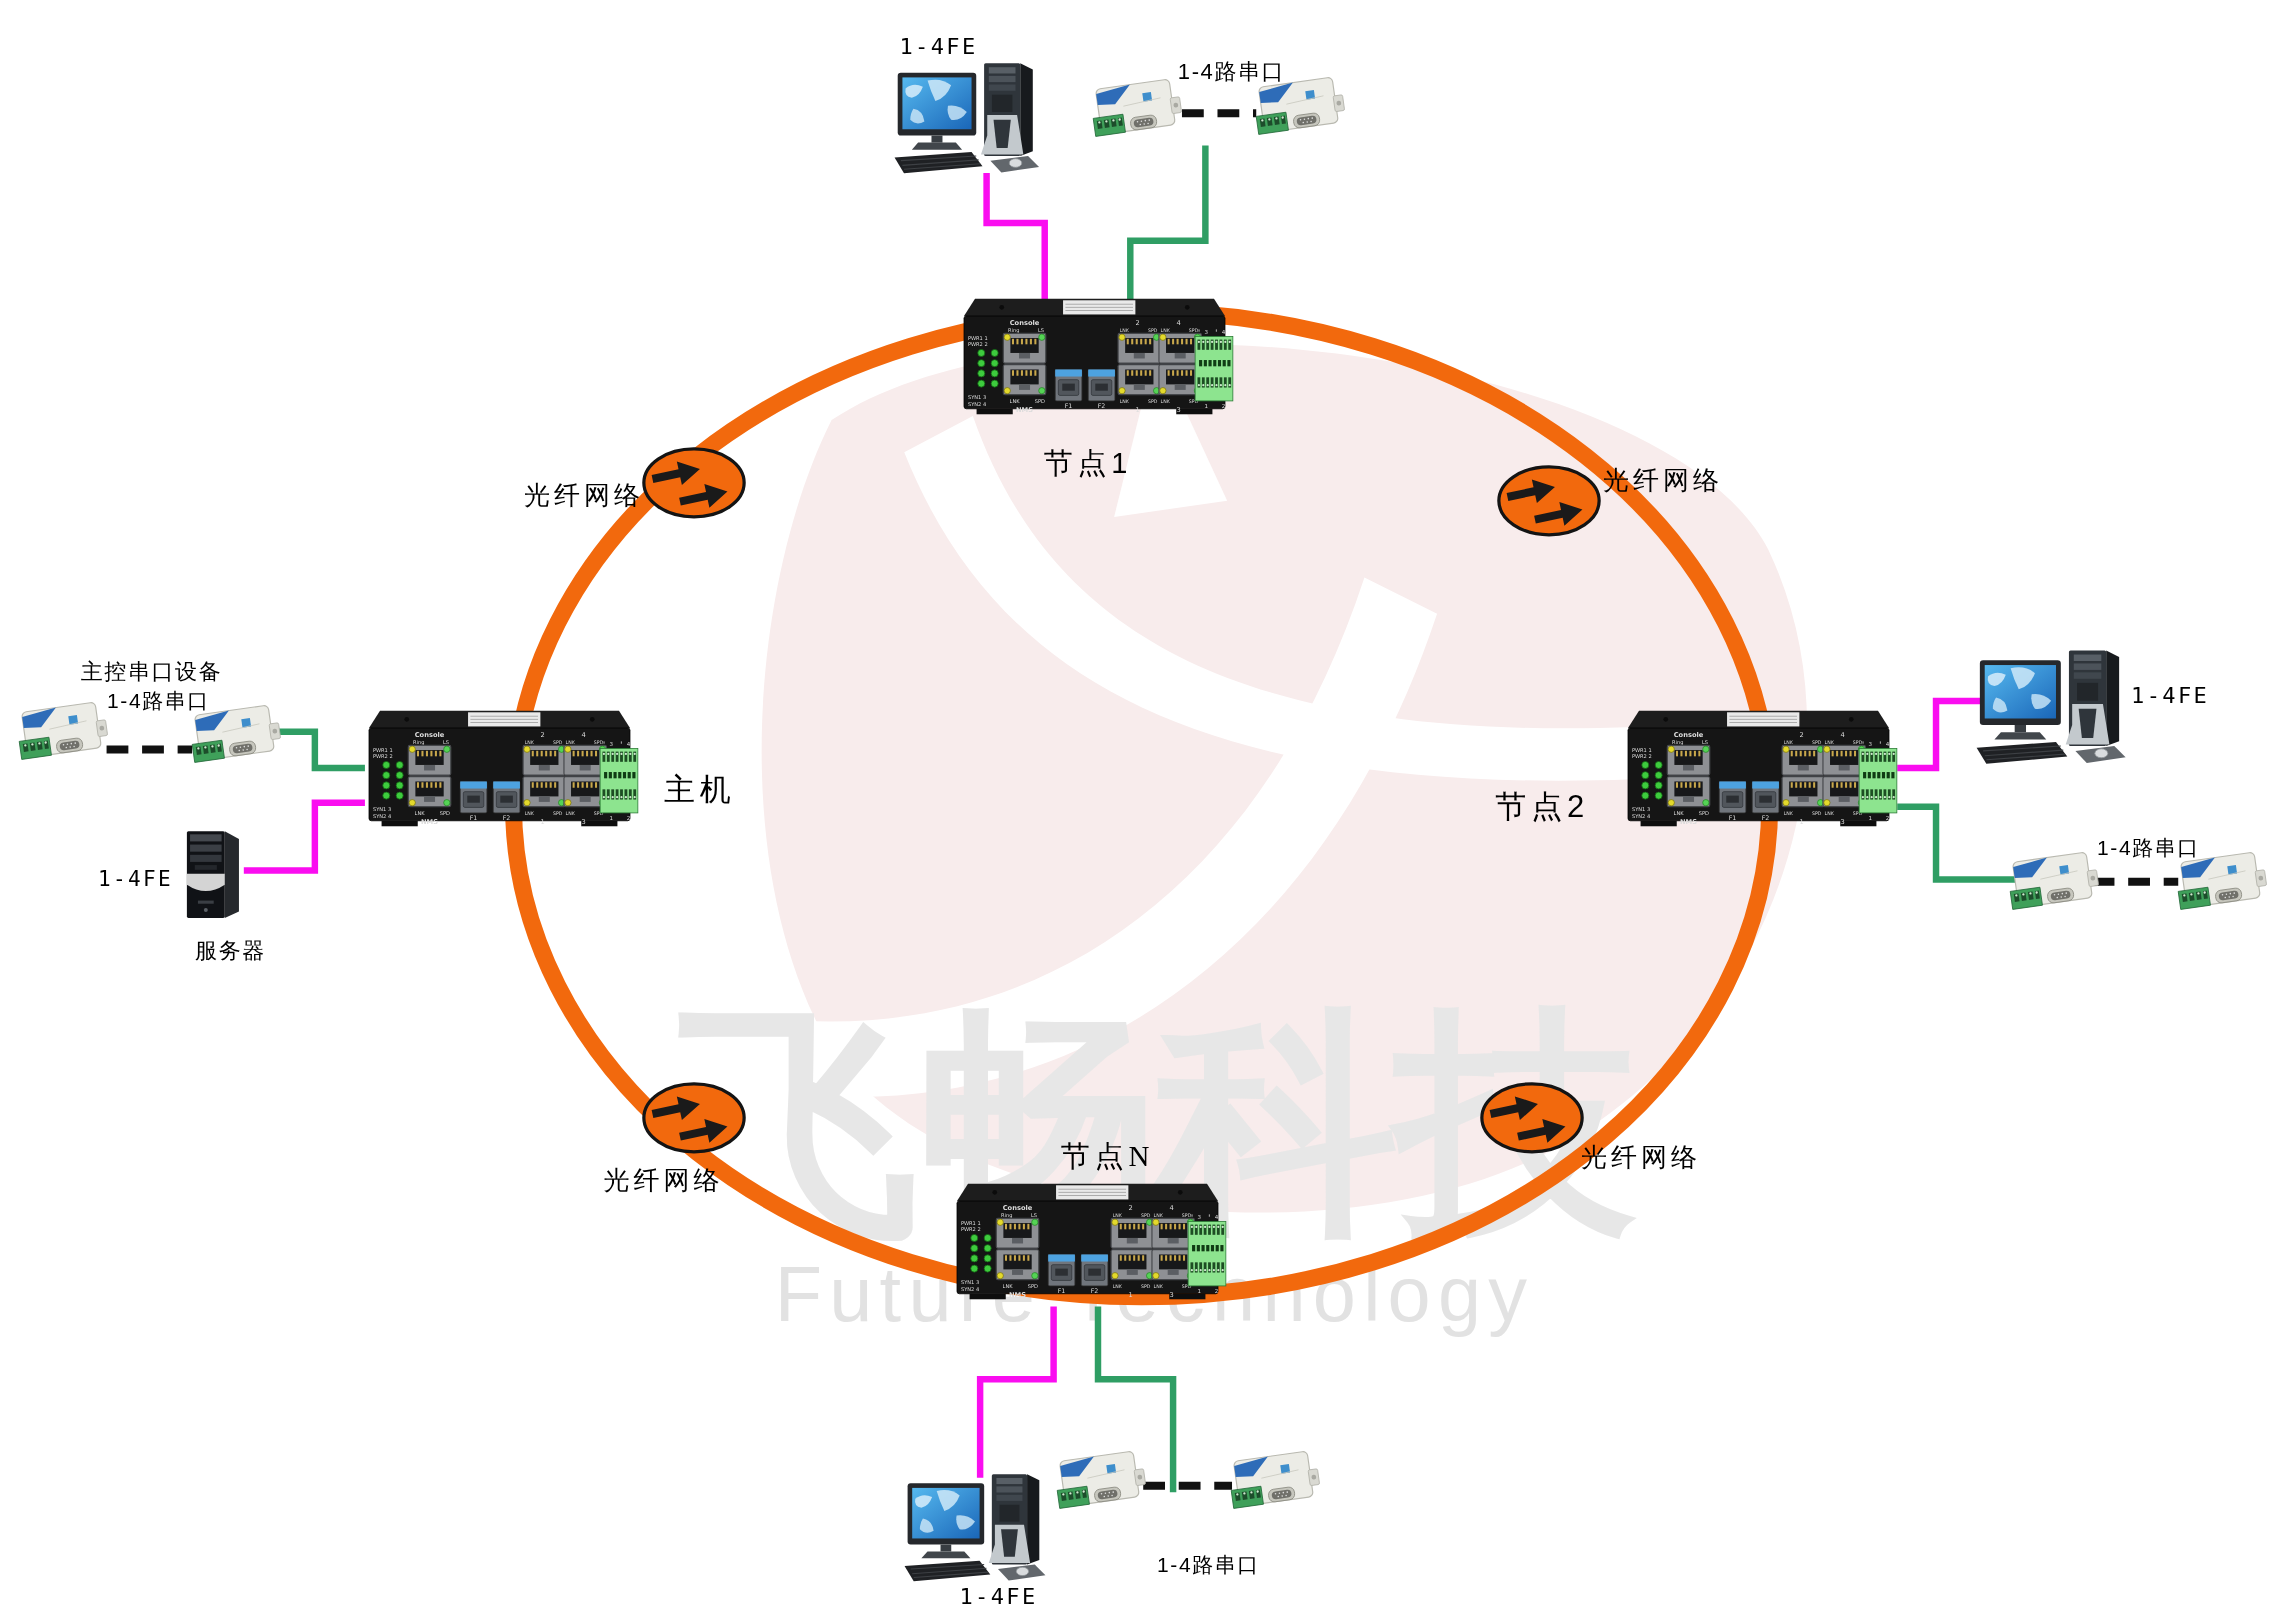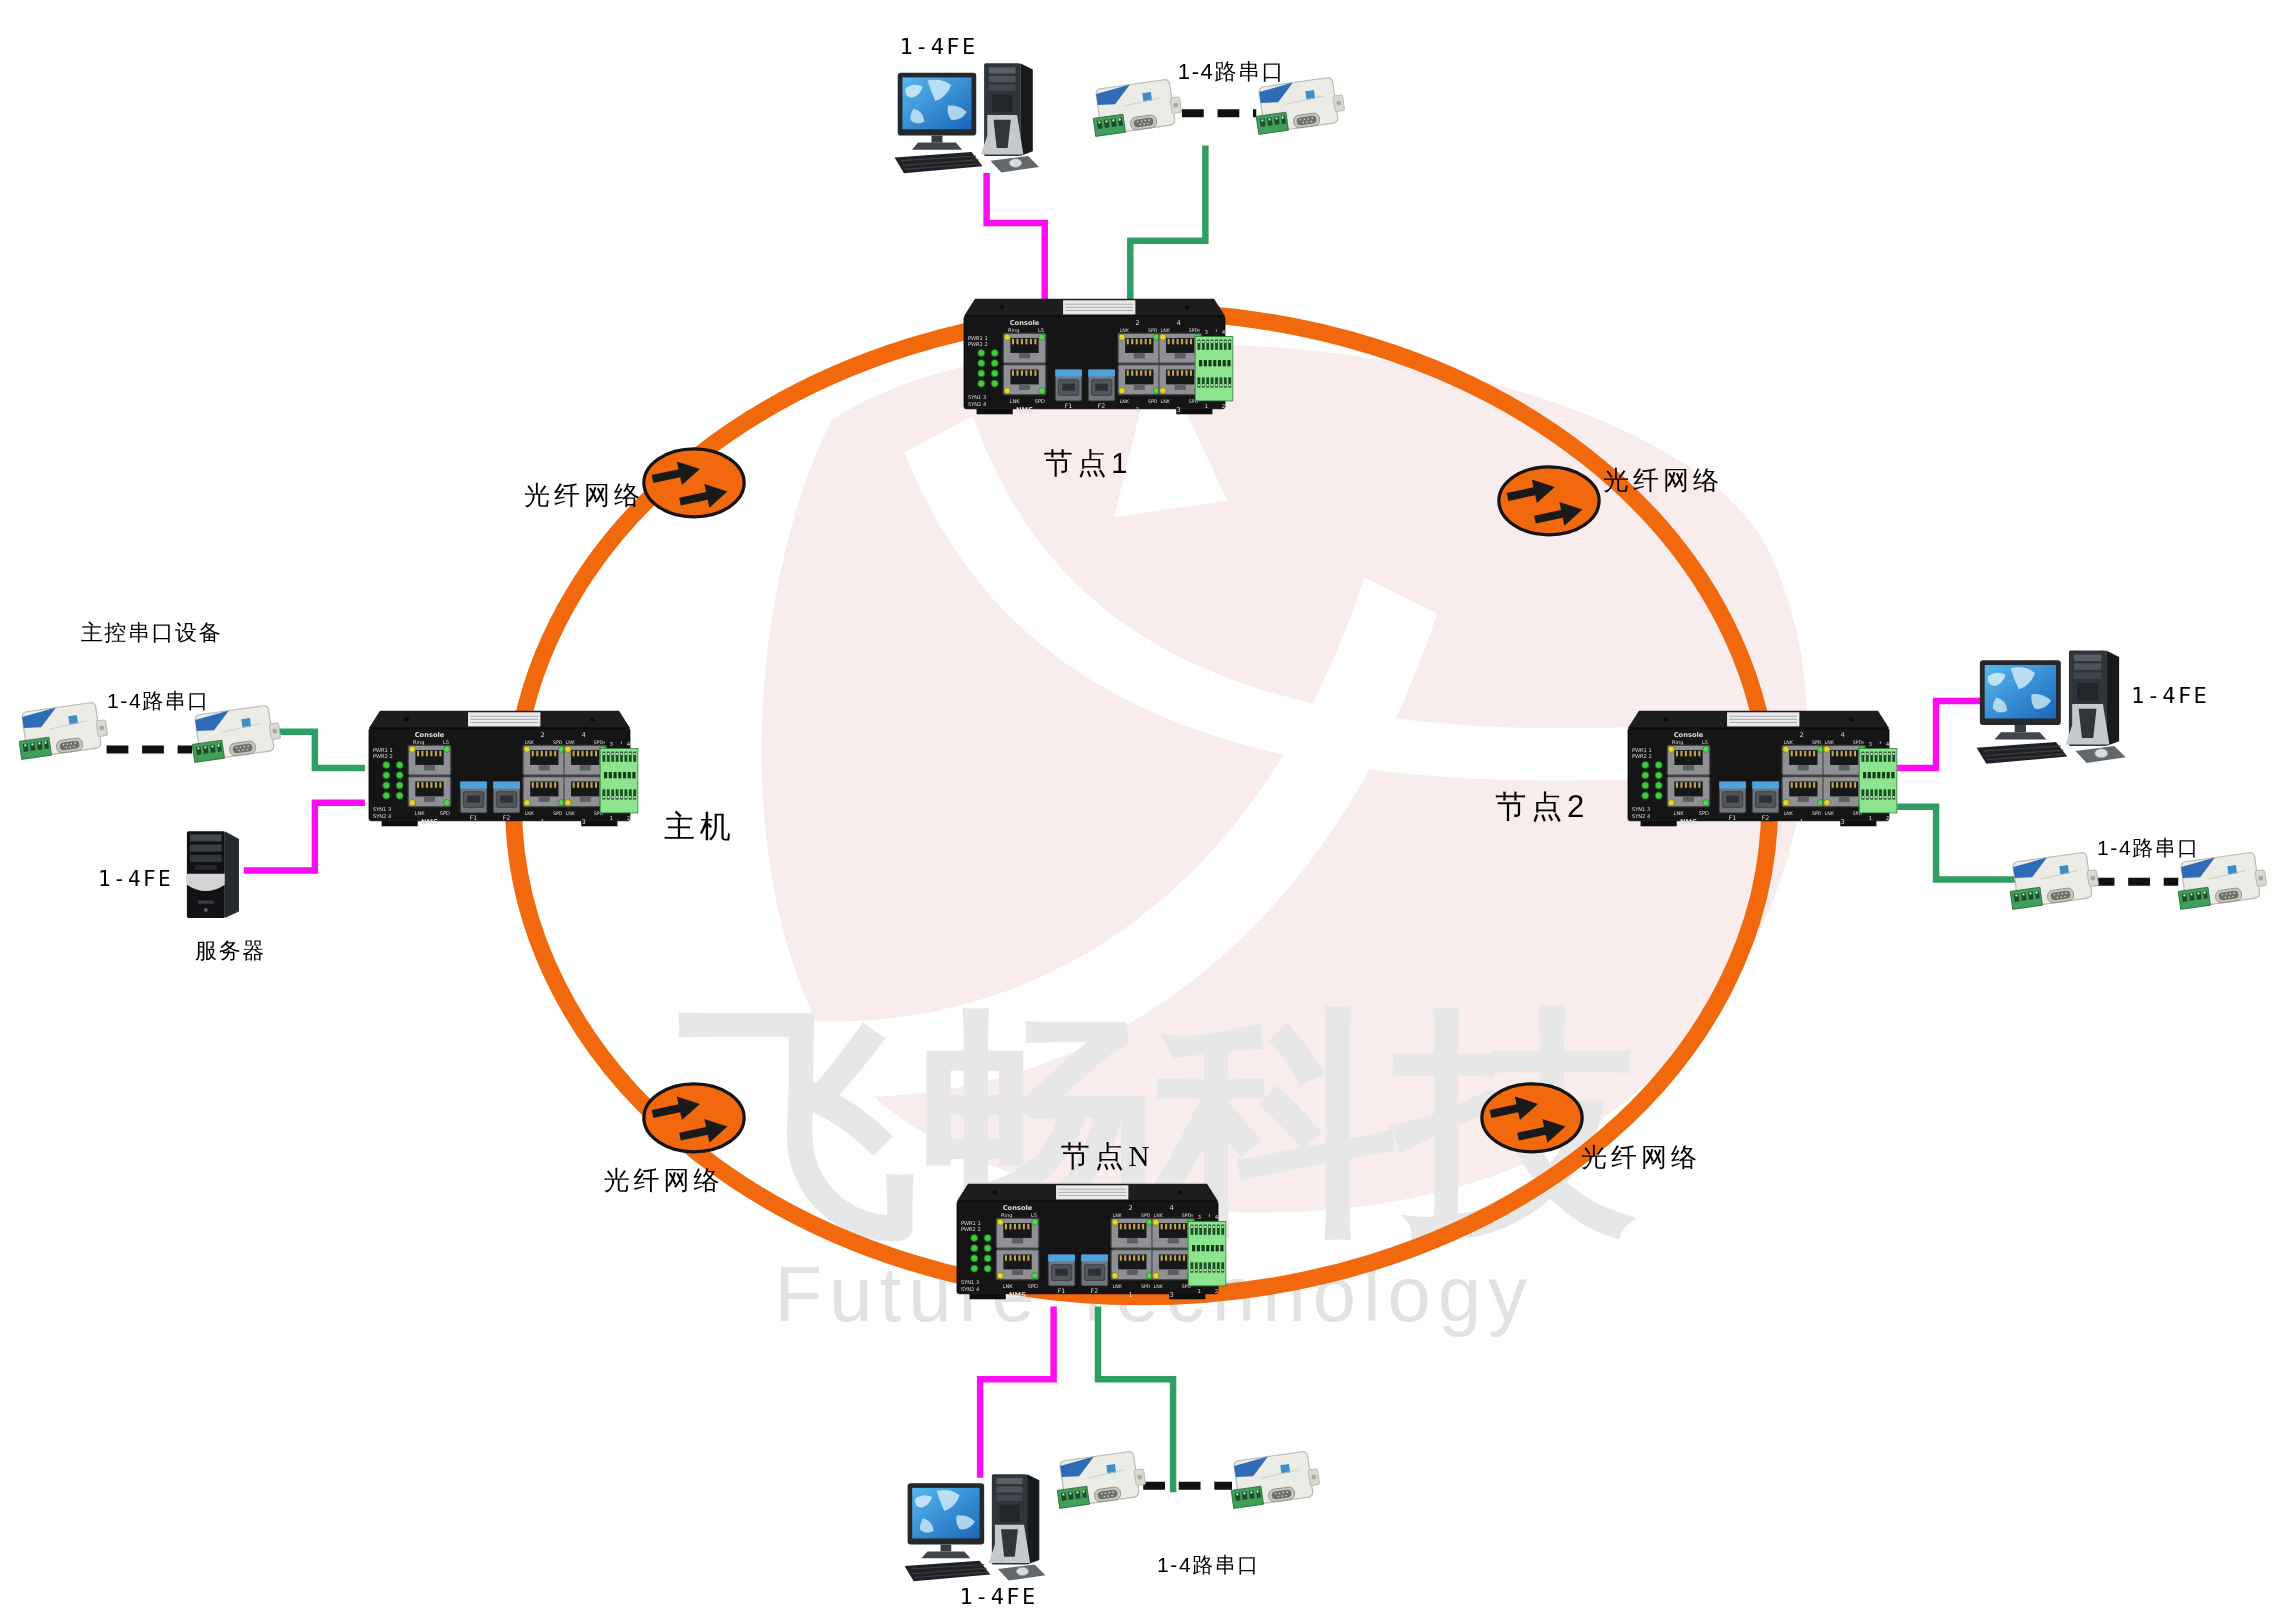--- a/index.html
+++ b/index.html
@@ -1221,35 +1221,35 @@
     <g transform="translate(16,20) rotate(-12 30 17)">
           <polygon points="0,12 34,12 34,2 60,17 34,32 34,22 0,22" fill="#1a1a1a"></polygon>
         </g>
     <g transform="translate(50,48) rotate(-12 30 17)">
           <polygon points="0,12 34,12 34,2 60,17 34,32 34,22 0,22" fill="#1a1a1a"></polygon>
         </g>
   </svg>
     </div>
 
   <div class="lbl node-lbl ta-c" style="left:999px;top:444px;width:178px;">节点1</div>
-  <div class="lbl node-lbl ta-l" style="left:664px;top:806px;width:129px;font-size:31px;">主机</div>
+  <div class="lbl node-lbl ta-l" style="left:664px;top:769px;width:129px;font-size:31px;">主机</div>
   <div class="lbl node-lbl ta-r" style="left:1460px;top:786px;width:129px;font-size:31px;">节点2</div>
   <div class="lbl node-lbl ta-c" style="left:1027px;top:1137px;width:161px;font-family:Liberation Serif, serif;">节点N</div>
 
   <div class="lbl fiber-lbl ta-r" style="left:483px;top:478px;width:161px;">光纤网络</div>
   <div class="lbl fiber-lbl ta-l" style="left:1603px;top:463px;width:186px;">光纤网络</div>
   <div class="lbl fiber-lbl ta-c" style="left:583px;top:1163px;width:161px;">光纤网络</div>
   <div class="lbl fiber-lbl ta-l" style="left:1581px;top:1140px;width:186px;">光纤网络</div>
 
   <div class="lbl fe-lbl ta-c" style="left:882px;top:34px;width:113px;">1-4FE</div>
   <div class="lbl fe-lbl ta-l" style="left:2131px;top:683px;width:105px;">1-4FE</div>
   <div class="lbl fe-lbl ta-c" style="left:938px;top:1584px;width:121px;">1-4FE</div>
   <div class="lbl fe-lbl ta-c" style="left:95px;top:867px;width:81px;font-size:21px;">1-4FE</div>
   <div class="lbl small-lbl cn ta-c" style="left:186px;top:924px;width:89px;font-size:22px;">服务器</div>
 
   <div class="lbl small-lbl cn ta-c" style="left:1155px;top:45px;width:153px;">1-4路串口</div>
   <div class="lbl small-lbl cn ta-c" style="left:90px;top:675px;width:137px;font-size:21px;">1-4路串口</div>
   <div class="lbl small-lbl cn ta-c" style="left:2080px;top:822px;width:137px;font-size:21px;">1-4路串口</div>
   <div class="lbl small-lbl cn ta-c" style="left:1140px;top:1539px;width:137px;font-size:21px;">1-4路串口</div>
-  <div class="lbl small-lbl cn ta-c" style="left:71px;top:606px;width:161px;">主控串口设备</div>
+  <div class="lbl small-lbl cn ta-c" style="left:71px;top:645px;width:161px;">主控串口设备</div>
 
 </div>
 
 
 </body></html>

